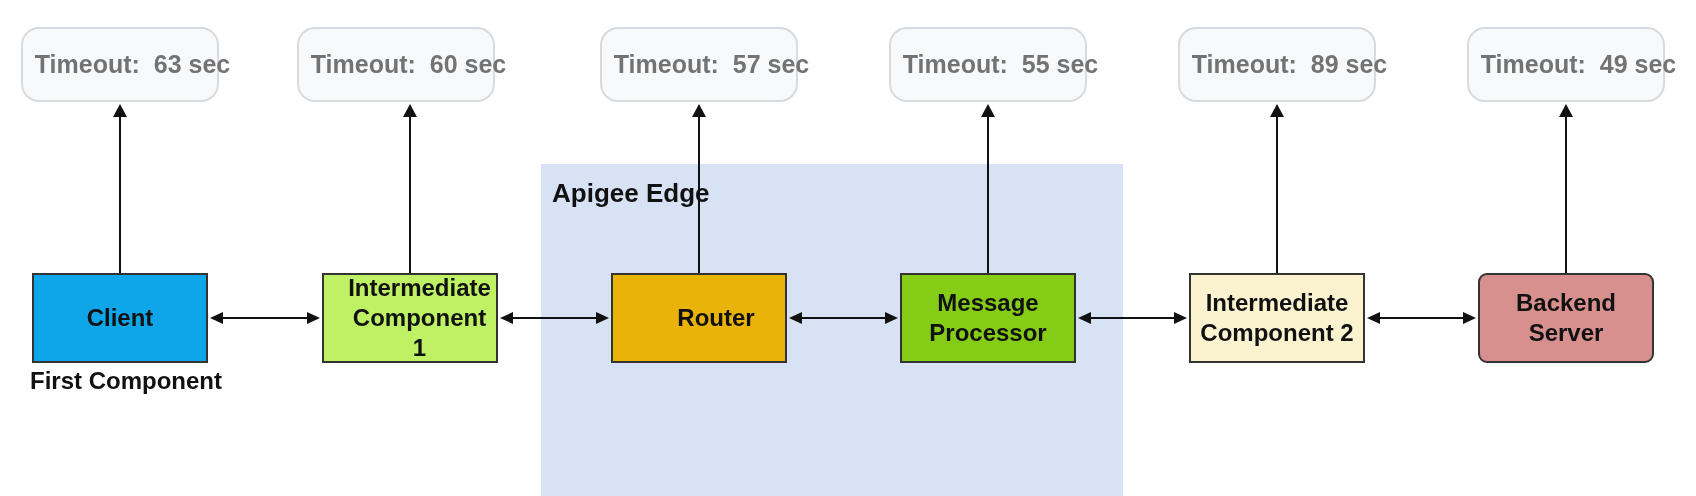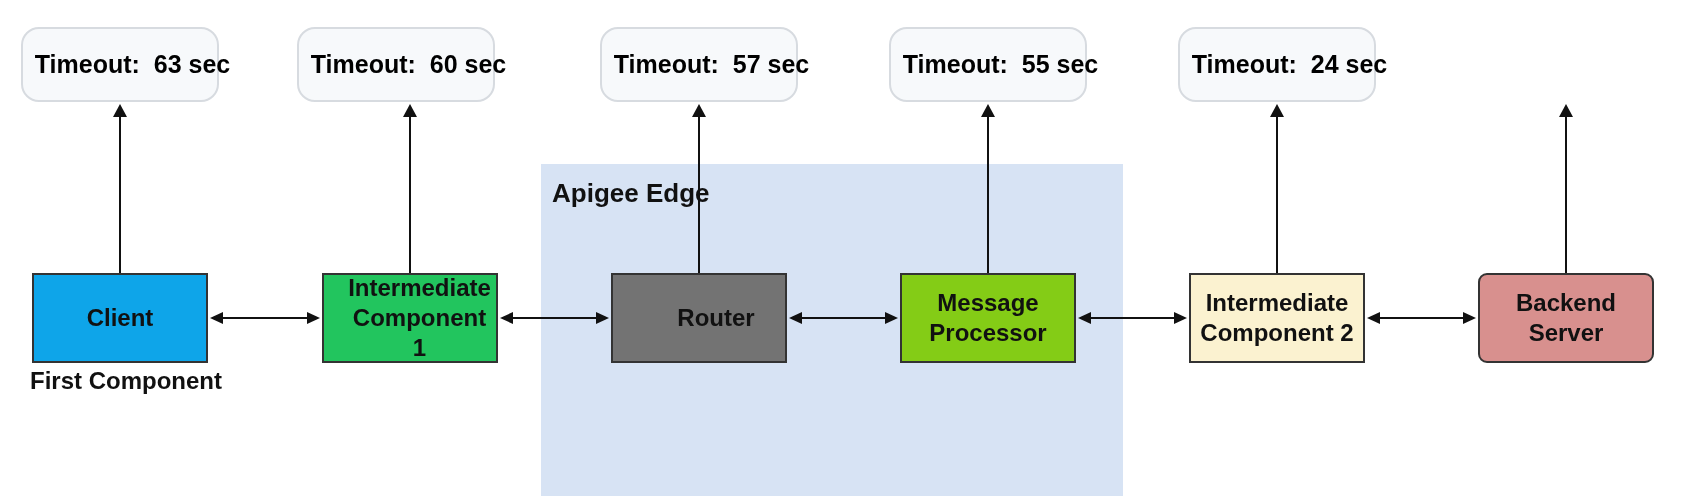--- a/index.html
+++ b/index.html
@@ -49,21 +49,21 @@
     border-radius: 18px;
     display: flex;
     align-items: center;
     justify-content: center;
     z-index: 3;
   }
   .timeout-label {
     font-size: 25px;
     font-weight: bold;
     white-space: pre;
-    color: #000000;
+    color: #737373;
     padding-left: 25px;
   }
 
   
   .node-box {
     position: absolute;
     top: 273px;
     width: 176px;
     height: 90px;
     border: 2px solid #333333;
@@ -186,21 +186,24 @@
   <div class="timeout-box t1">
     <span class="timeout-label">Timeout:  60 sec</span>
   </div>
   <div class="timeout-box t2">
     <span class="timeout-label">Timeout:  57 sec</span>
   </div>
   <div class="timeout-box t3">
     <span class="timeout-label">Timeout:  55 sec</span>
   </div>
   <div class="timeout-box t4">
-    <span class="timeout-label">Timeout:  24 sec</span>
+    <span class="timeout-label">Timeout:  89 sec</span>
+  </div>
+  <div class="timeout-box t5">
+    <span class="timeout-label">Timeout:  49 sec</span>
   </div>
 
   <div class="v-arrow a0">
       <div class="head"></div>
       <div class="shaft"></div>
     </div>
   <div class="v-arrow a1">
       <div class="head"></div>
       <div class="shaft"></div>
     </div>
@@ -217,24 +220,24 @@
       <div class="shaft"></div>
     </div>
   <div class="v-arrow a5">
       <div class="head"></div>
       <div class="shaft"></div>
     </div>
 
   <div class="node-box n0" style="background: #0ea5e9;">
     <span class="node-label">Client</span>
   </div>
-  <div class="node-box n1" style="background: #22c55e; padding-left: 19px;">
+  <div class="node-box n1" style="background: #bef264; padding-left: 19px;">
     <span class="node-label">Intermediate Component 1</span>
   </div>
-  <div class="node-box n2" style="background: #737373; padding-left: 34px;">
+  <div class="node-box n2" style="background: #eab308; padding-left: 34px;">
     <span class="node-label">Router</span>
   </div>
   <div class="node-box n3" style="background: #84cc16;">
     <span class="node-label">Message Processor</span>
   </div>
   <div class="node-box n4" style="background: rgb(251, 242, 208);">
     <span class="node-label">Intermediate Component 2</span>
   </div>
   <div class="node-box n5" style="background: rgb(216, 144, 142);">
     <span class="node-label">Backend Server</span>

